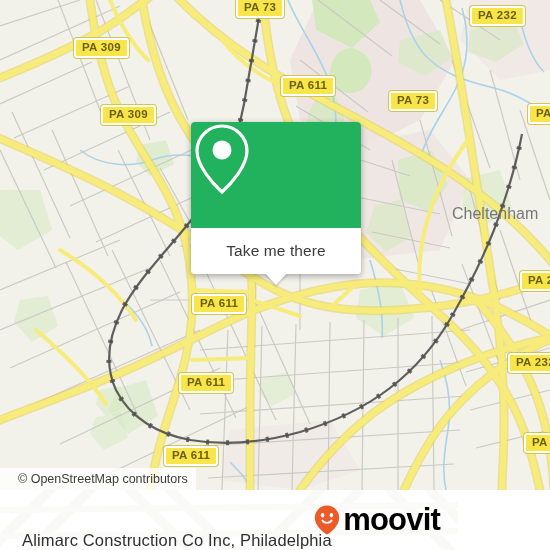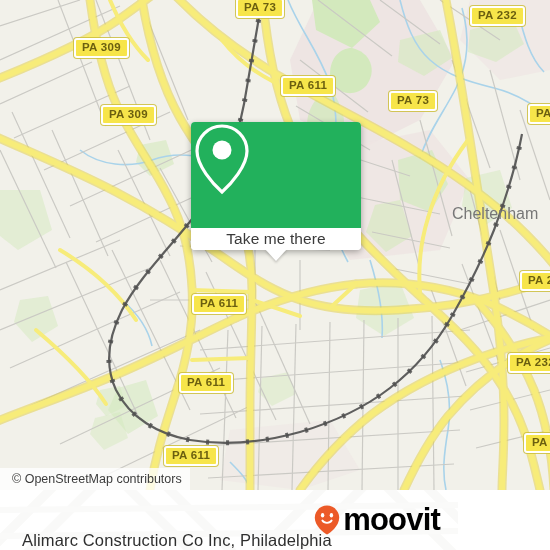--- a/index.html
+++ b/index.html
@@ -52,21 +52,21 @@
     overflow:visible;
     background:#fff;
   }
   #poi-card-top {
     height:106px;
     background:#22b15c;
     border-radius:4px 4px 0 0;
     display:flex; align-items:center; justify-content:center;
   }
   #poi-card-bottom {
-    height:22px;
+    height:46px;
     background:#ffffff;
     border-radius:0 0 4px 4px;
     display:flex; align-items:center; justify-content:center;
     position:relative;
   }
   #poi-card-label {
     color:#3a3a3a;
     font-size:15.5px;
     letter-spacing:.1px;
   }
@@ -77,21 +77,21 @@
     border-left:11px solid transparent;
     border-right:11px solid transparent;
     border-top:12px solid #ffffff;
     filter:drop-shadow(0 2px 1px rgba(0,0,0,.18));
   }
 
   
   #attribution {
     position:absolute; left:0; bottom:0;
     height:22px;
-    padding:0 8px 0 12px;
+    padding:0 8px 0 18px;
     display:flex; align-items:center;
     background:rgba(255,255,255,.78);
     color:#3c3c3c;
     font-size:12.5px;
   }
 
   
   #bottom-bar {
     position:absolute; left:0; top:490px;
     width:458px; height:60px;

